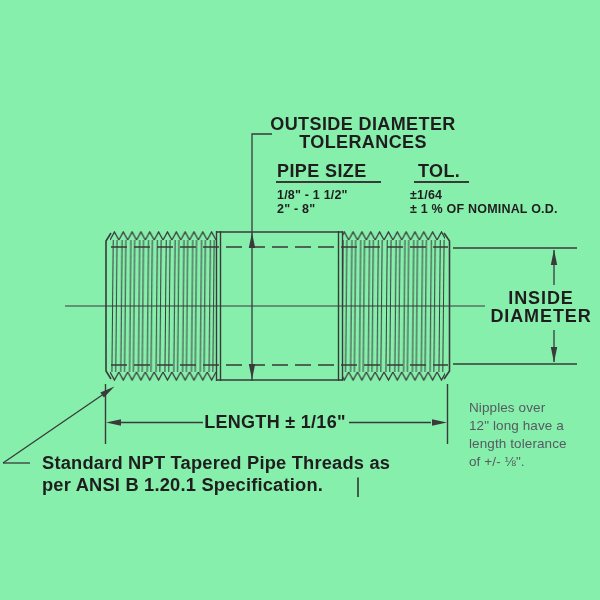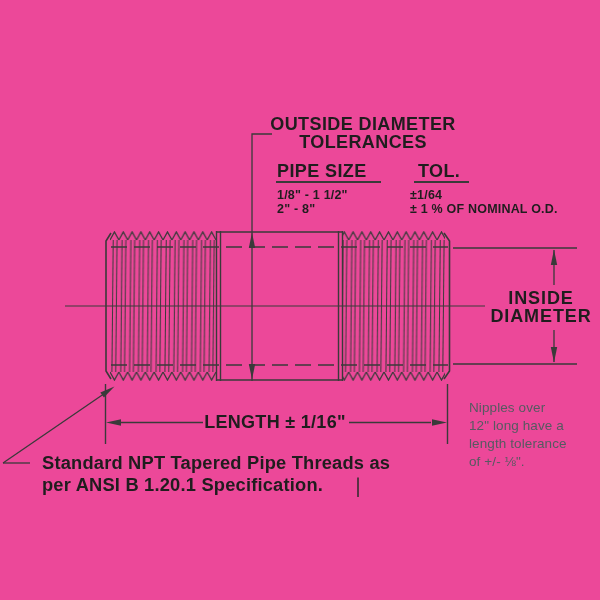--- a/index.html
+++ b/index.html
@@ -1,16 +1,16 @@
 <!DOCTYPE html>
 <html><head>
 <meta charset="utf-8">
 <style>
   html,body{margin:0;padding:0;background:#ffffff;}
-  .stage{position:relative;width:600px;height:600px;background:#ec4899;overflow:hidden;
+  .stage{position:relative;width:600px;height:600px;background:#86efac;overflow:hidden;
          font-family:"Liberation Sans",sans-serif;}
   svg{display:block;}
   .ln{stroke:#3a3a3a;fill:none;}
   .fillshape{fill:#3a3a3a;stroke:none;}
   .bt{font-family:"Liberation Sans",sans-serif;font-weight:bold;fill:#201d1e;}
   .title-t{font-size:18px;letter-spacing:0.4px;}
   .head-t{font-size:18px;letter-spacing:0.4px;}
   .row-t{font-size:12.5px;letter-spacing:0.2px;}
   .dim-t{font-size:18px;letter-spacing:0.9px;}
   .len-t{font-size:18px;letter-spacing:0.3px;}

